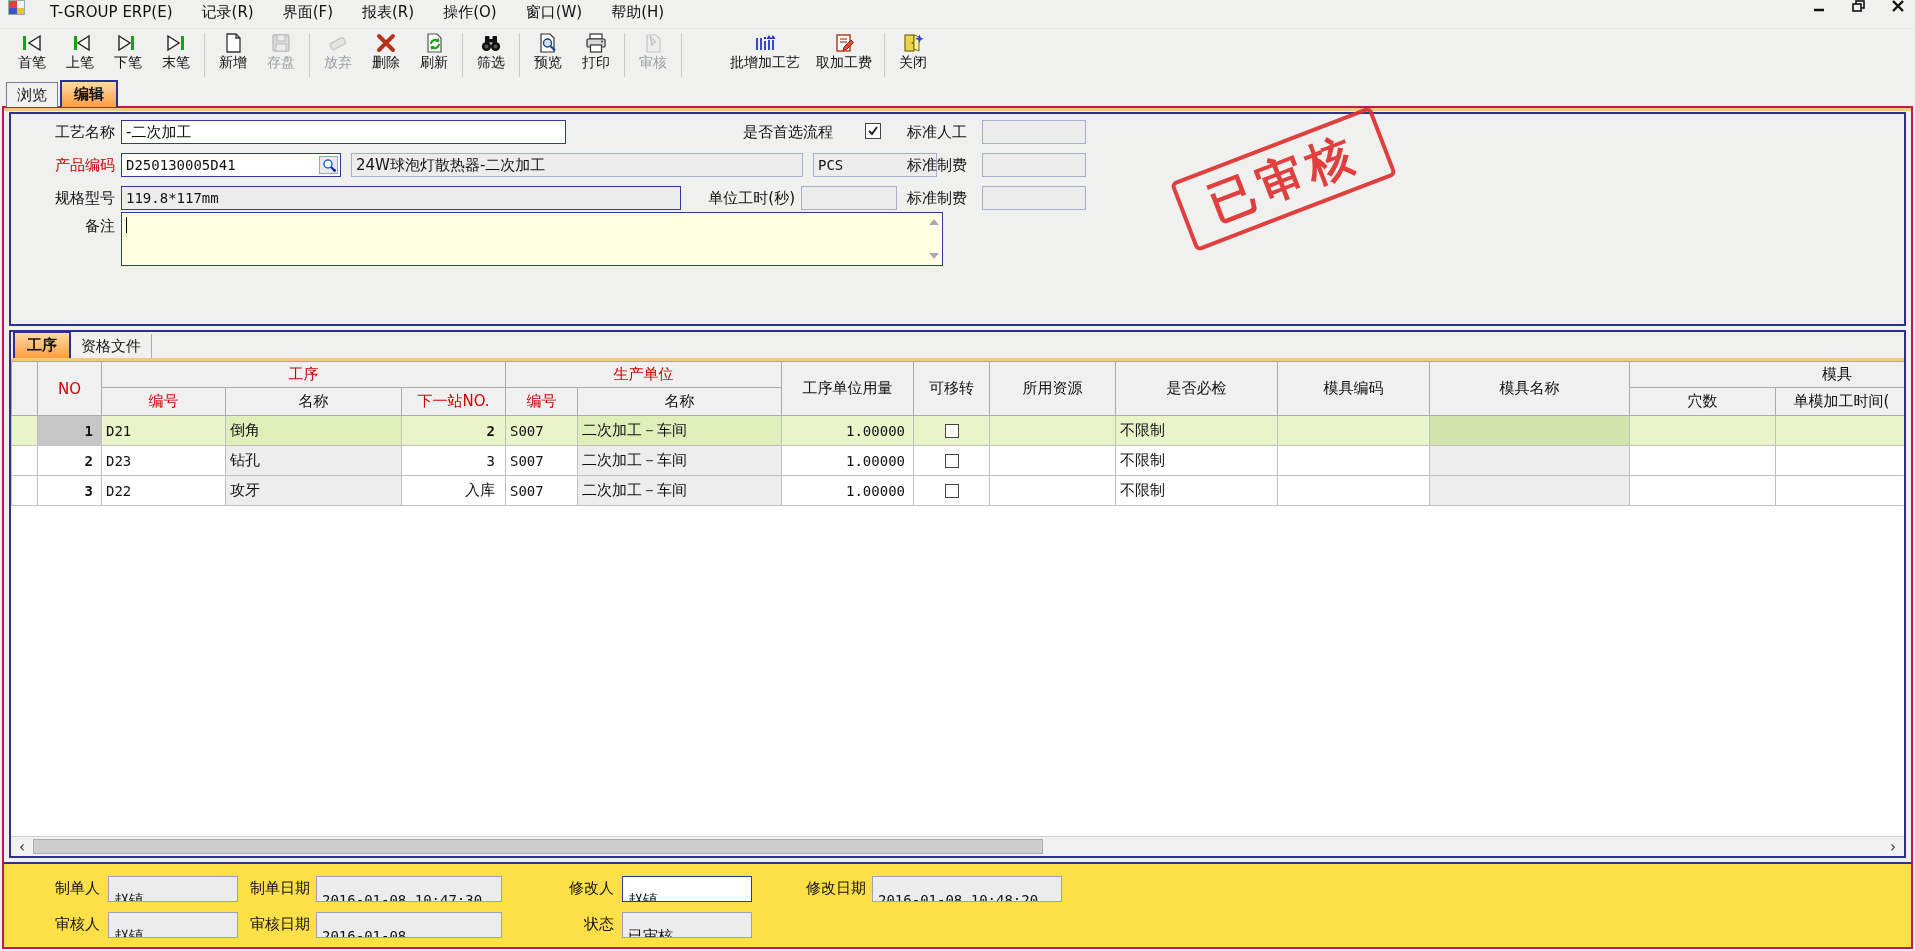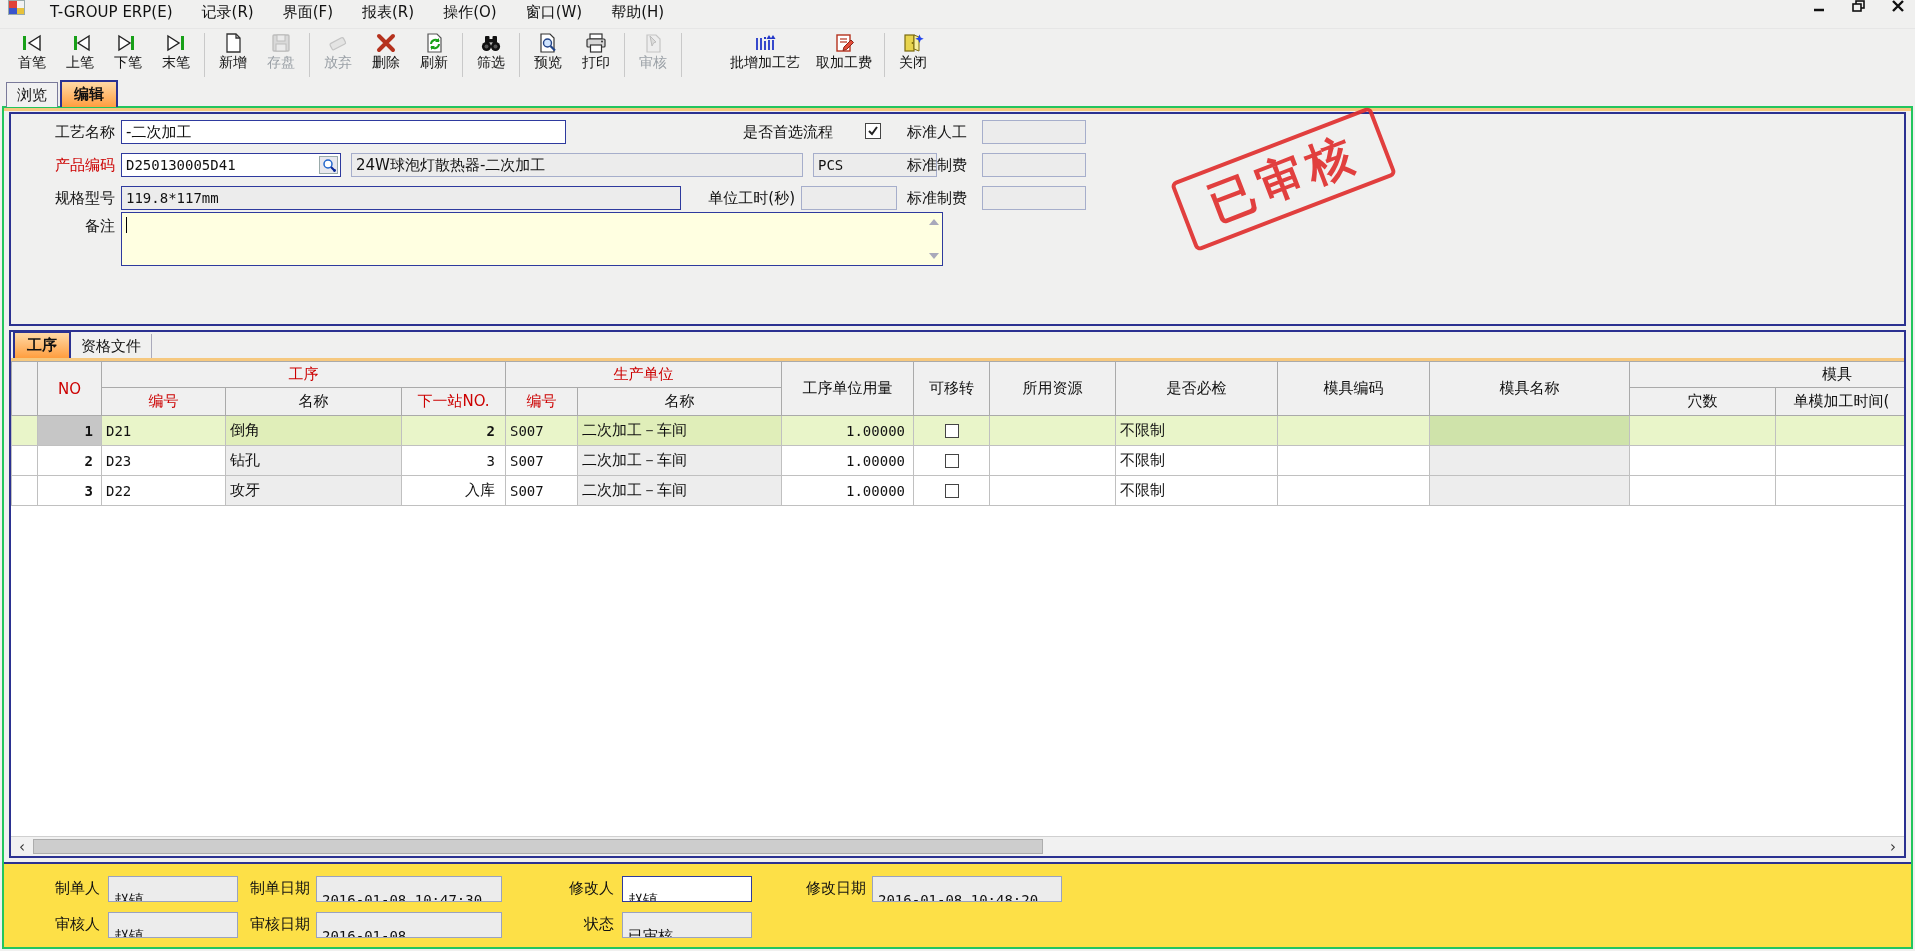--- a/index.html
+++ b/index.html
@@ -24,21 +24,21 @@
   .tbtn svg { display:block; }
   .tbtn.disabled { color:#9aa0a6; }
   .tbtn.disabled svg { opacity:.5; filter:grayscale(1); }
   .tsep { width:1px; background:#c9c9c9; height:44px; margin:2px 4px 0 4px; }
 
   
   .tabstrip { position:absolute; top:81px; left:6px; height:26px; display:flex; z-index:3; align-items:flex-end; }
   .tab { padding:3px 10px 2px 10px; background:#f1f1f1; border:1px solid #7a7a9a; border-bottom:none; margin-right:2px; }
   .tab.active { background:linear-gradient(#ffd9a6,#ff9e3f); border:2px solid #2b3191; border-bottom:none; font-weight:bold; padding:3px 12px 3px 12px; }
 
-  .mainframe { position:absolute; top:106px; left:2px; right:2px; bottom:2px; border:2px solid #22c55e; background:#f0f0ef; }
+  .mainframe { position:absolute; top:106px; left:2px; right:2px; bottom:2px; border:2px solid #be185d; background:#f0f0ef; }
   .tanline { height:3px; background:#f6c87e; }
 
   
   .form-box { position:absolute; top:4px; left:5px; right:5px; height:214px; border:2px solid #2b3191; background:#f0f0ef; }
   .flabel { position:absolute; width:104px; text-align:right; line-height:24px; }
   .flabel.red { color:#cc0000; }
   .ffield { position:absolute; height:24px; line-height:22px; padding:0 4px; overflow:hidden; white-space:nowrap; }
   .ed { background:#ffffff; border:1px solid #2e3a9e; }
   .ed.gray { background:#ececec; }
   .ro { background:#ececec; border:1px solid #a6aecb; }

